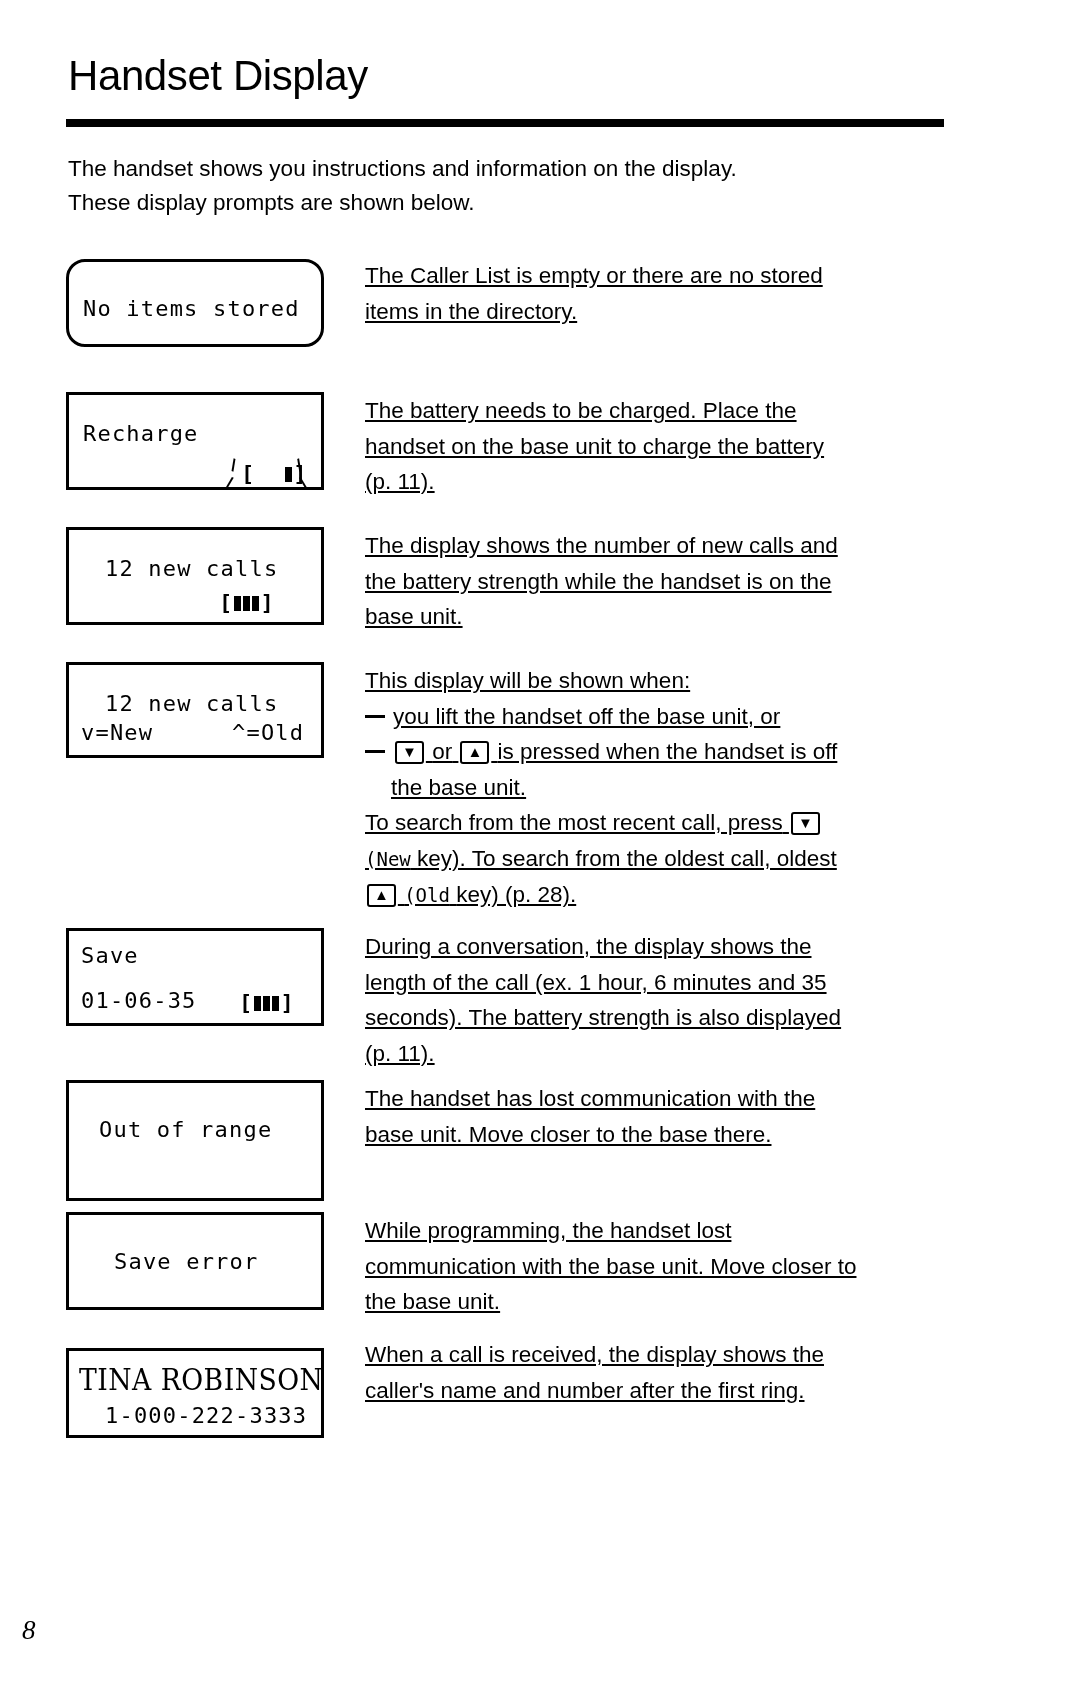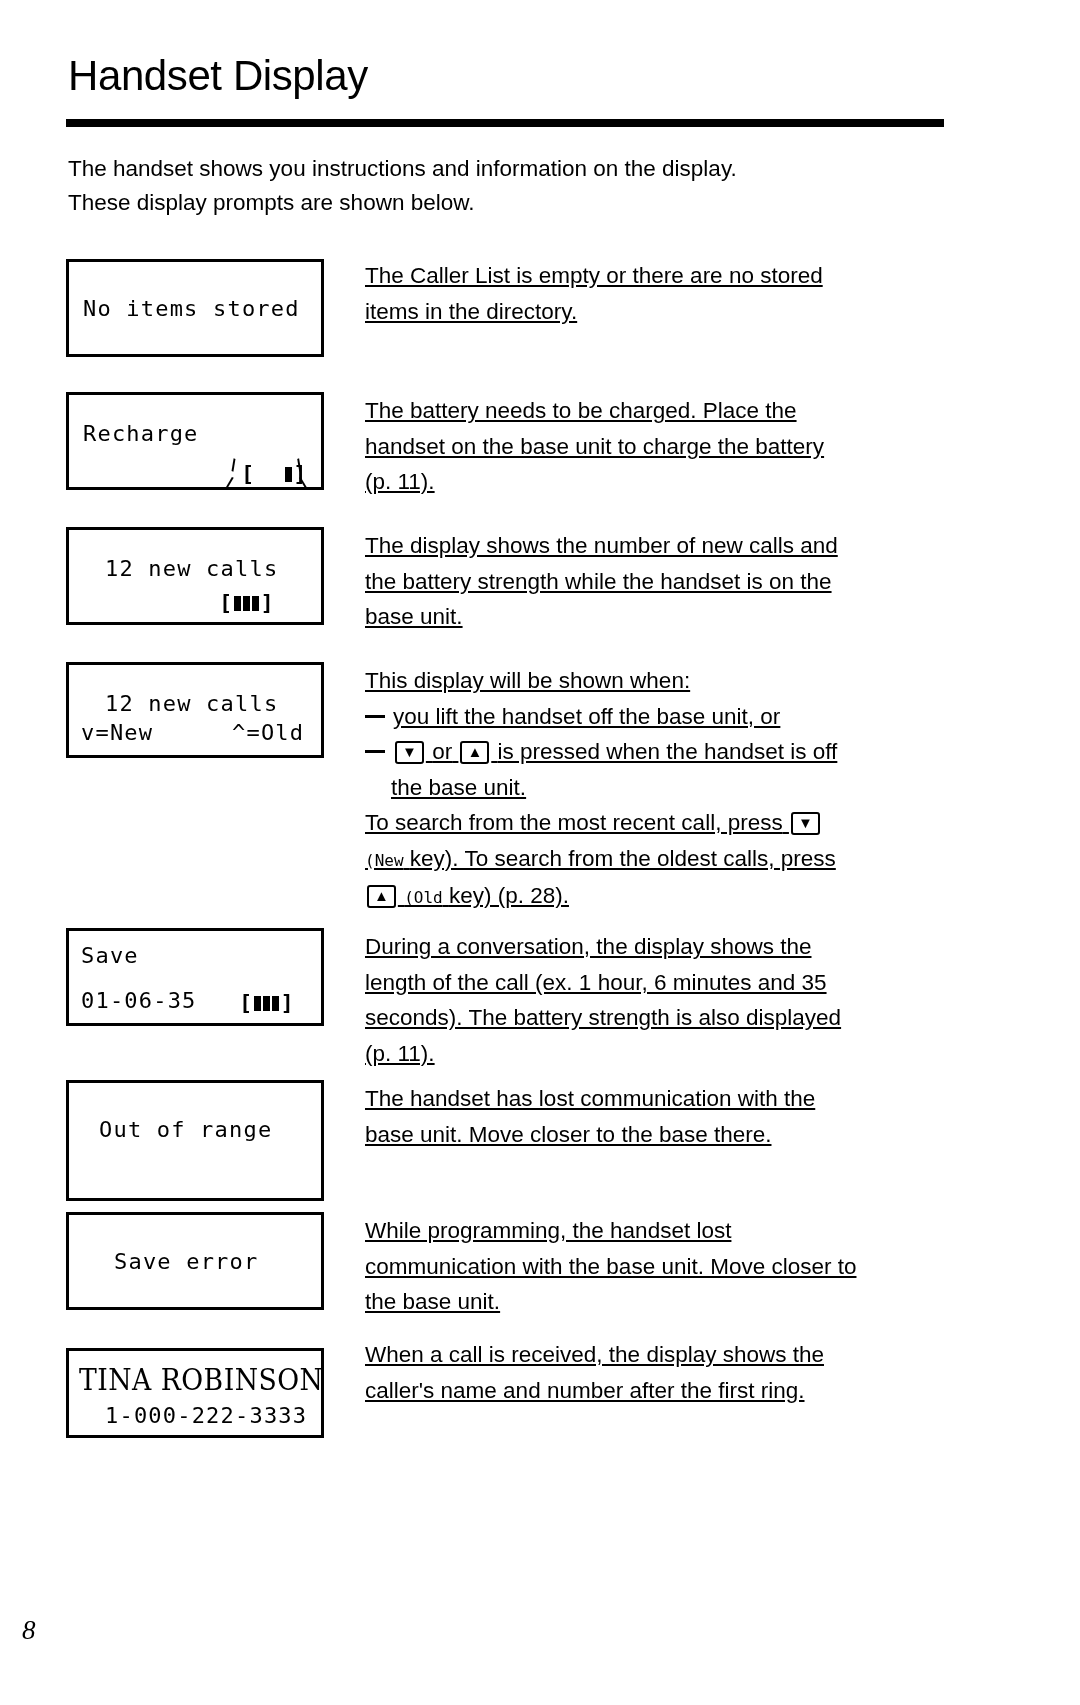--- a/index.html
+++ b/index.html
@@ -83,21 +83,21 @@
     position: absolute;
     left: 365px;
     width: 585px;
     font-size: 22.5px;
     line-height: 35.5px;
   }
   .desc div { white-space: nowrap; text-decoration: underline; }
   .desc .indent { padding-left: 26px; }
   .mono {
     font-family: "DejaVu Sans Mono", "Liberation Mono", monospace;
-    font-size: 16px;
+    font-size: 19px;
   }
 
   
   .batt {
     display: inline-block;
     vertical-align: -2px;
     white-space: nowrap;
     font-family: "DejaVu Sans Mono", "Liberation Mono", monospace;
     font-size: 22px;
   }
@@ -158,21 +158,21 @@
 
   <div class="title">Handset Display</div>
   <div class="title-rule"></div>
 
   <div class="intro">
     <div>The handset shows you instructions and information on the display.</div>
     <div>These display prompts are shown below.</div>
   </div>
 
   <div class="row">
-    <div class="lcd" style="top:259px; height:98px; width:258px;">
+    <div class="lcd" style="top:259px; height:88px; width:258px;border-radius:19px;">
       <div class="lcd-line" style="left:14px; top:34px;">No items stored</div>
     </div>
     <div class="desc" style="top:258px;">
       <div>The Caller List is empty or there are no stored</div>
       <div>items in the directory.</div>
     </div>
   </div>
 
   <div class="row">
     <div class="lcd" style="top:392px; height:98px; width:258px;">
@@ -207,21 +207,21 @@
       <div class="lcd-line" style="left:36px; top:26px;">12 new calls</div>
       <div class="lcd-line" style="left:12px; top:55px;">v=New</div>
       <div class="lcd-line" style="left:163px; top:55px;">^=Old</div>
     </div>
     <div class="desc" style="top:663px;">
       <div>This display will be shown when:</div>
       <div><span class="dash"></span><span>you lift the handset off the base unit, or</span></div>
       <div><span class="dash"></span><span class="keycap">▼</span> <span>or</span> <span class="keycap">▲</span> <span>is pressed when the handset is off</span></div>
       <div class="indent">the base unit.</div>
       <div><span>To search from the most recent call, press</span> <span class="keycap">▼</span></div>
-      <div><span class="mono">(New</span> <span>key). To search from the oldest calls, press</span></div>
+      <div><span class="mono">(New</span> <span>key). To search from the oldest call, oldest</span></div>
       <div><span class="keycap">▲</span> <span class="mono">(Old</span> <span>key) (p. 28).</span></div>
     </div>
   </div>
 
   <div class="row">
     <div class="lcd" style="top:928px; height:98px; width:258px;">
       <div class="lcd-line" style="left:12px; top:12px;">Save</div>
       <div class="lcd-line" style="left:12px; top:57px;">01-06-35</div>
       <div class="lcd-line" style="left:170px; top:57px;"><span class="batt"><span class="brk">[</span><span class="br"></span><span class="br"></span><span class="br"></span><span class="brk">]</span></span></div>
     </div>

